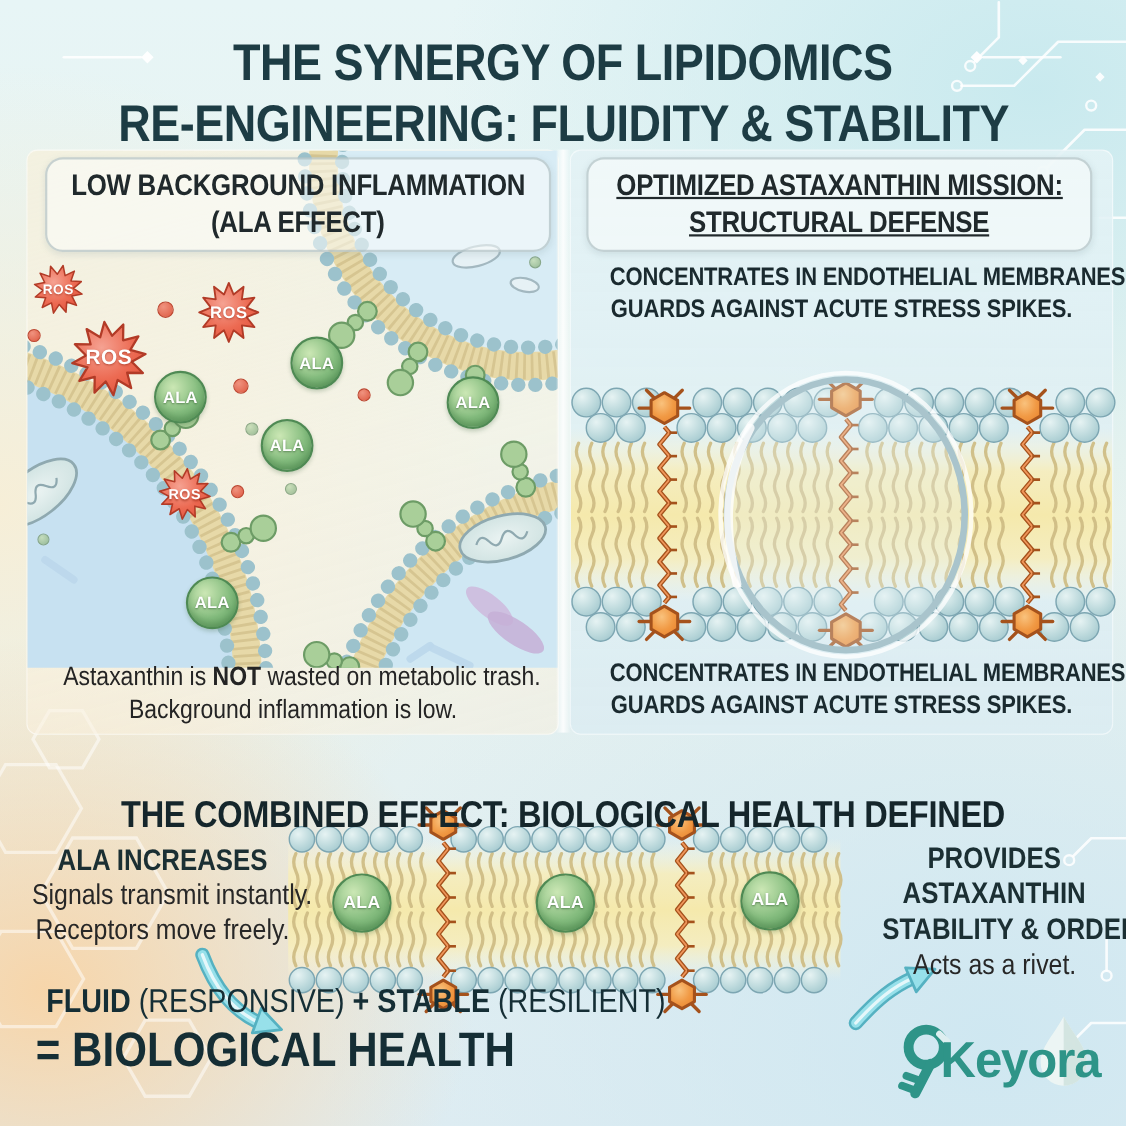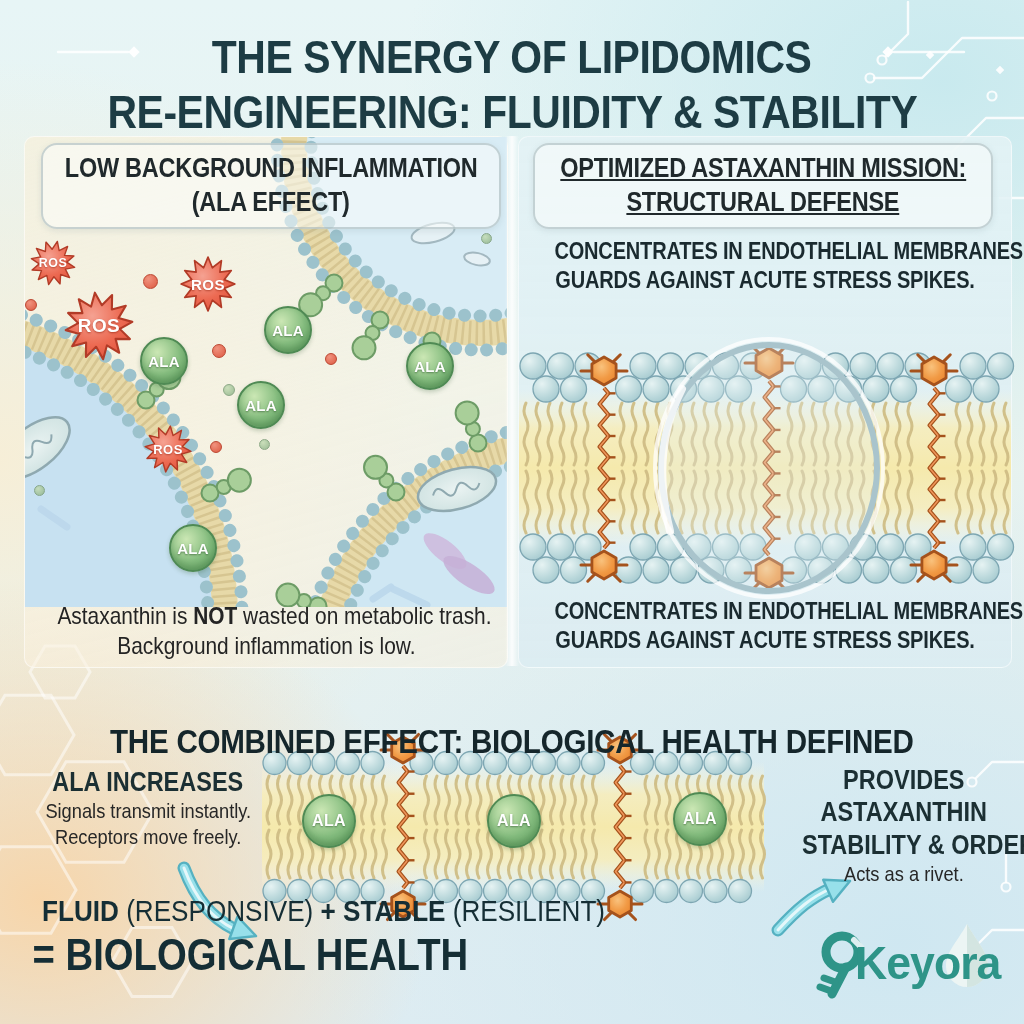--- a/index.html
+++ b/index.html
@@ -23,21 +23,21 @@
   .hdr{position:absolute;left:16px;top:6px;width:456px;height:82px;border-radius:16px;
     background:rgba(252,253,252,.55);border:2px solid rgba(158,178,182,.55);
     display:flex;flex-direction:column;align-items:center;justify-content:center;z-index:3;
     color:#20292c;font-weight:bold;font-size:27px;line-height:1.25;letter-spacing:-.3px;text-align:center;box-shadow:0 2px 6px rgba(120,150,155,.18);}
   .rptext{position:absolute;left:0;width:492px;text-align:center;color:#1a2a2f;font-weight:bold;font-size:23px;line-height:1.25;letter-spacing:-.2px;z-index:3;}
   .caption{position:absolute;left:0;top:464px;width:482px;text-align:center;color:#242424;font-size:24px;line-height:1.26;z-index:3;}
   .caption b{font-weight:bold;}
   .combined-title{left:0;top:722px;width:1024px;text-align:center;color:#15262b;font-weight:bold;font-size:34px;letter-spacing:-.3px;z-index:5;}
   .sideblock{position:absolute;text-align:center;z-index:5;}
   .sideblock .bold{color:#1b2f33;font-weight:bold;font-size:27px;line-height:1.2;}
-  .sideblock .desc{color:#272727;font-size:21px;line-height:1.2;}
+  .sideblock .desc{color:#272727;font-size:26px;line-height:1.2;}
   .left-block{left:10px;top:766px;width:276px;}
   .right-block{left:784px;top:764px;width:240px;}
   .formula{left:0;top:894px;width:984px;text-align:left;z-index:5;color:#152e35;}
   .f1{font-size:30px;}
   .f1 .b{font-weight:bold;}
   .f1 .lt{font-weight:normal;}
   .f2{font-size:44px;font-weight:bold;margin-top:2px;}
   .mol-layer{position:absolute;left:0;top:0;width:482px;height:554px;z-index:2;}
   .ros{position:absolute;}
   .ros svg{position:absolute;left:0;top:0;}

